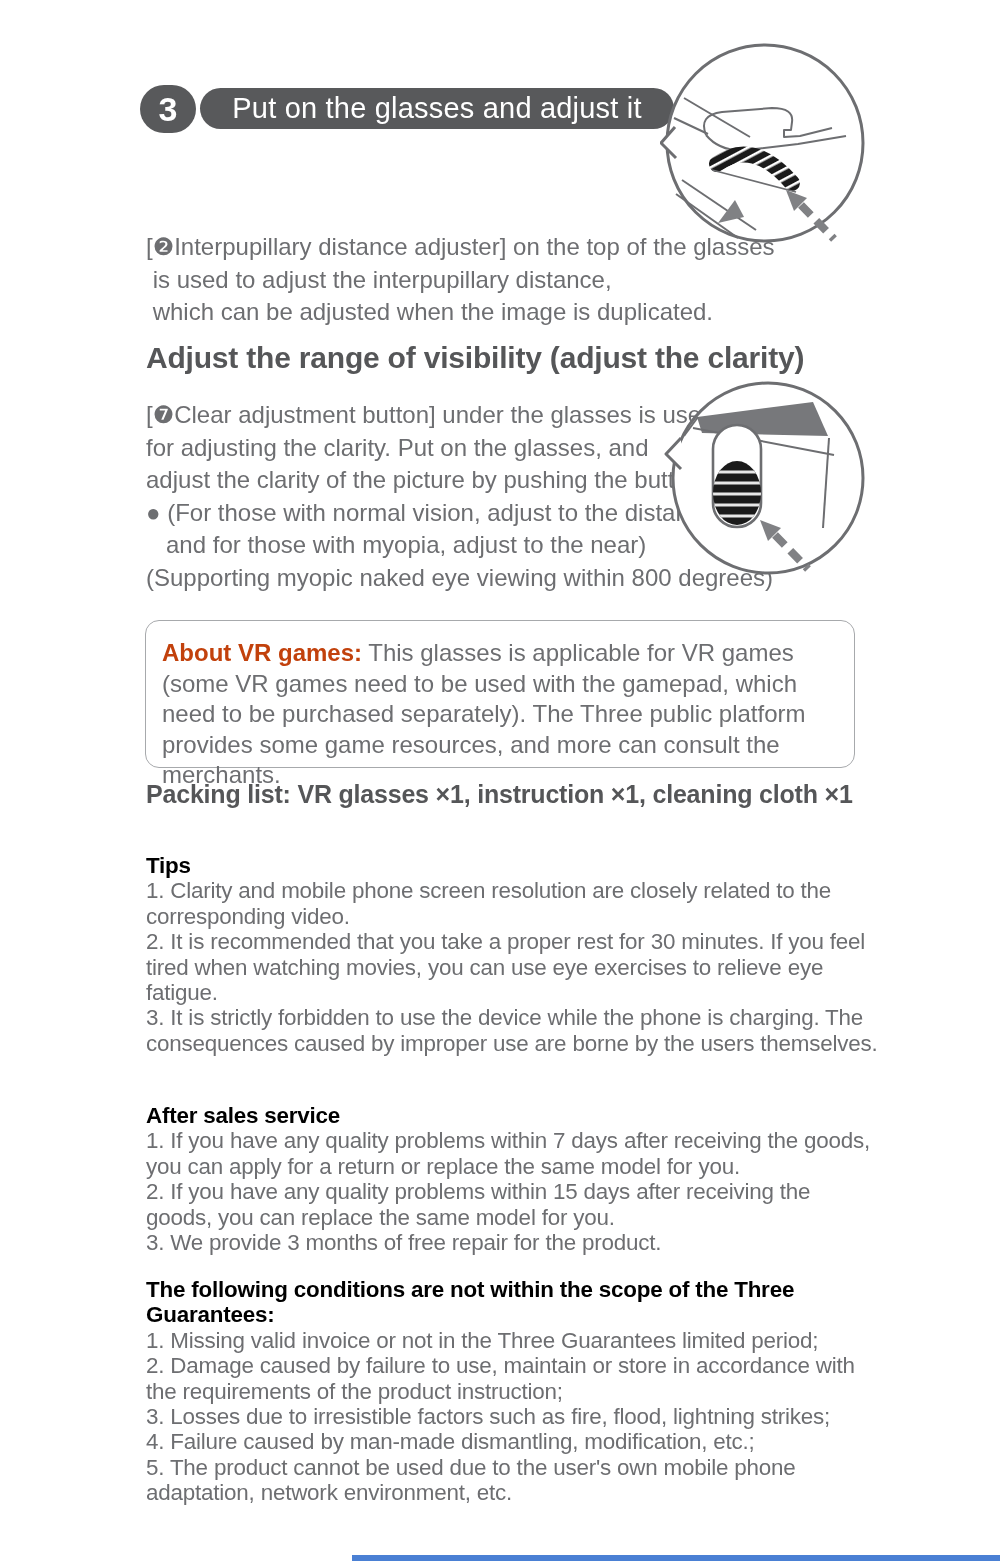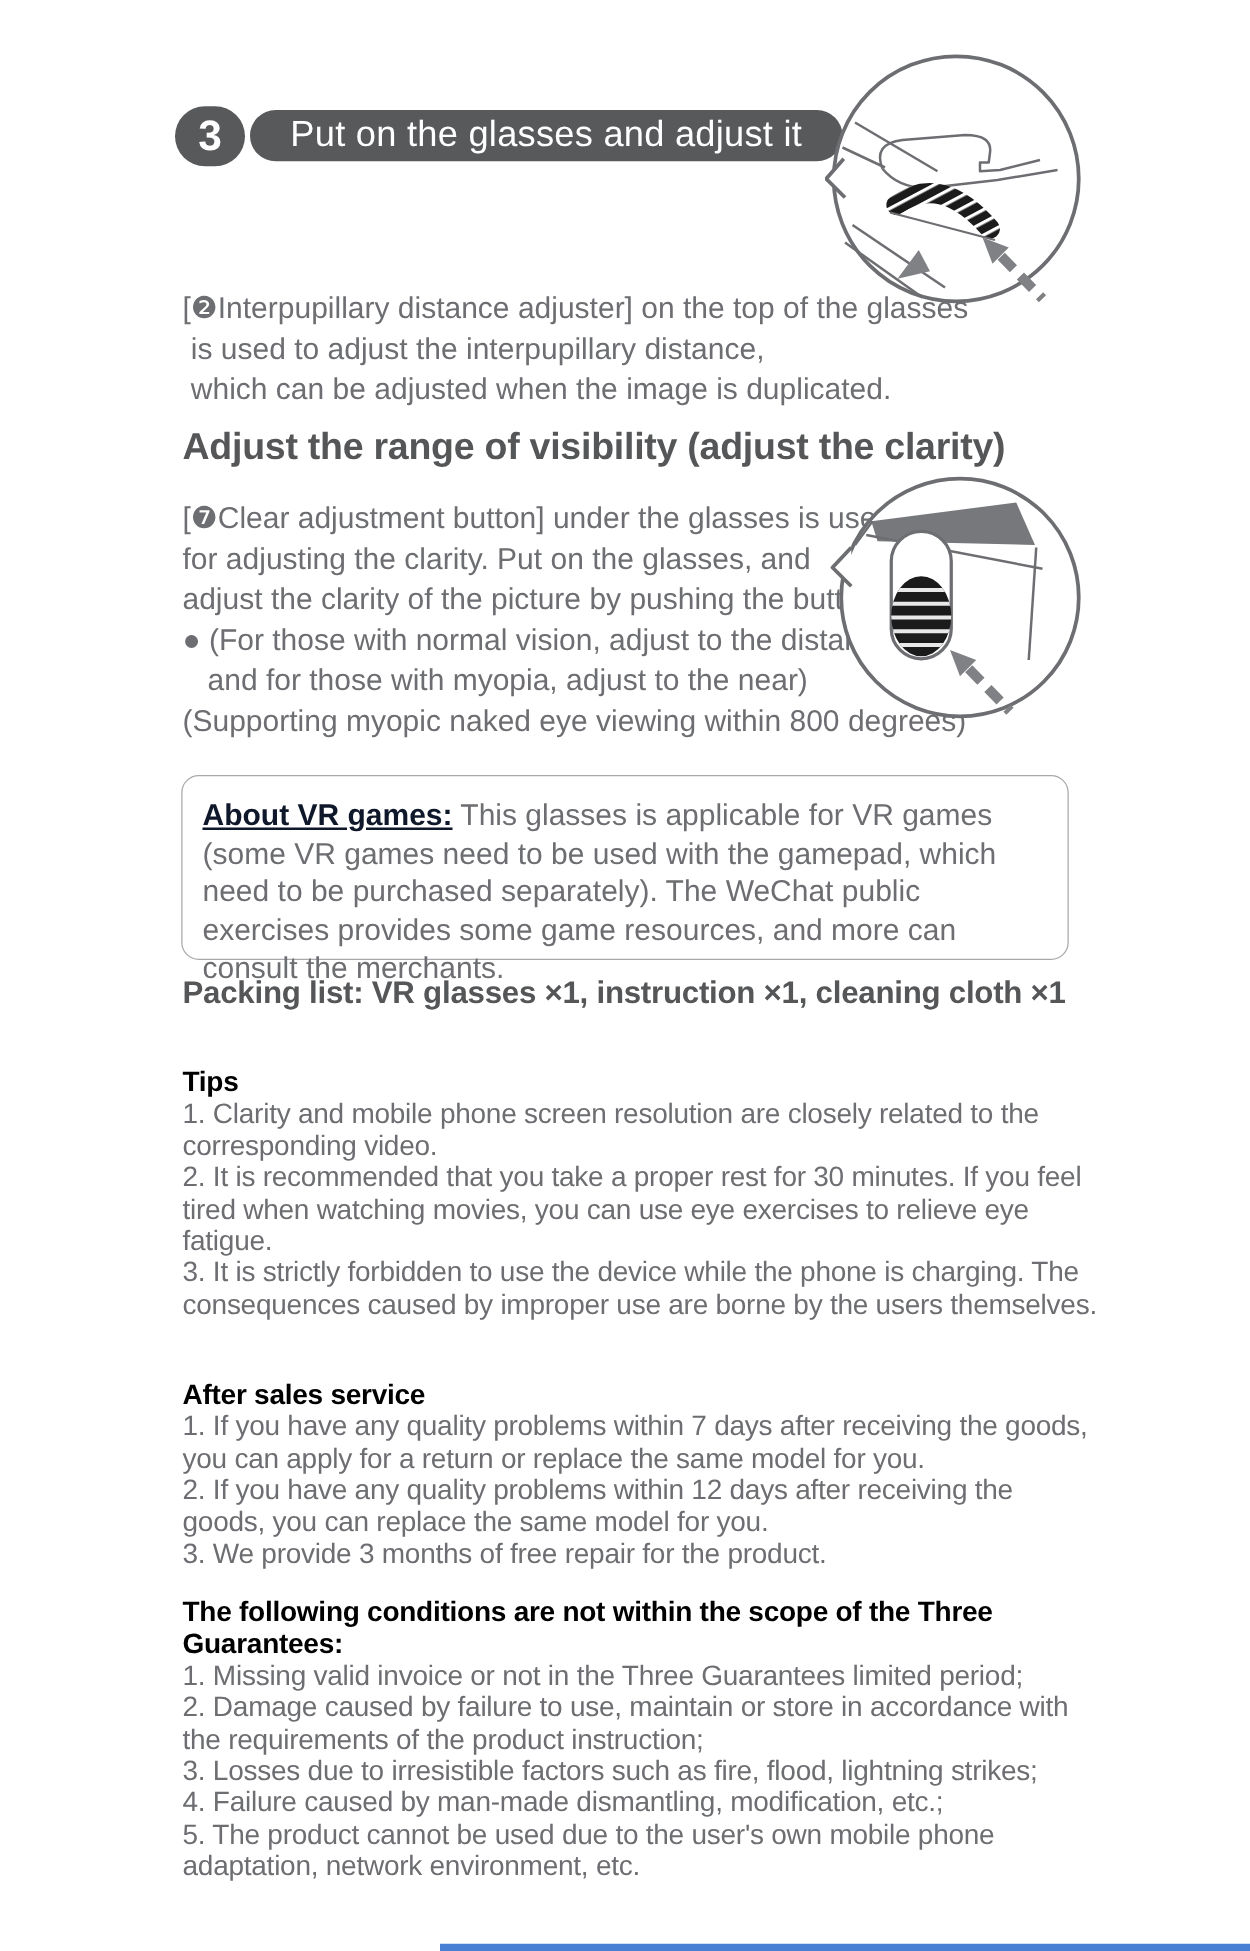--- a/index.html
+++ b/index.html
@@ -49,21 +49,21 @@
   #ipd-callout { left: 660px; top: 40px; }
   #clarity-callout { left: 664px; top: 376px; }
   
   .vr-box {
     position: absolute; left: 145px; top: 620px;
     width: 710px; height: 148px;
     border: 1.6px solid #a7a9ac; border-radius: 14px;
     padding: 17px 20px 0 16px;
     font-size: 24px; line-height: 30.5px; color: #6d6e71;
   }
-  .vr-box b { font-weight: 700; color: #0f172a; text-decoration: underline; }
+  .vr-box b { font-weight: 700; color: #c2410c; }
   
   .packing {
     position: absolute; left: 146px; top: 780px;
     font-size: 25px; font-weight: 700; color: #555658;
     letter-spacing: -0.2px;
   }
   
   .sec-sm { position: absolute; left: 146px; width: 736px;
     font-size: 22.4px; line-height: 25.4px; color: #6d6e71; letter-spacing: -0.2px; }
   .sec-sm .sm-head { font-weight: 700; color: #000000; }
@@ -153,36 +153,36 @@
       <line x1="45" y1="140" x2="101" y2="140" stroke="#e8e8e8" stroke-width="3.2"></line>
     </g>
 
     <polygon points="96,144 117,152 104,165" fill="#808184"></polygon>
     <line x1="111" y1="159" x2="144" y2="193" stroke="#808184" stroke-width="8" stroke-dasharray="14 8"></line>
 
     <path d="M 17 62 L 2 78 L 17 93" fill="#ffffff" stroke="#6d6e71" stroke-width="3" stroke-linejoin="round"></path>
   </svg>
 
   <div class="vr-box">
-    <b>About VR games:</b><span> This glasses is applicable for VR games (some VR games need to be used with the gamepad, which need to be purchased separately). The WeChat public exercises provides some game resources, and more can consult the merchants.</span>
+    <b>About VR games:</b><span> This glasses is applicable for VR games (some VR games need to be used with the gamepad, which need to be purchased separately). The Three public platform provides some game resources, and more can consult the merchants.</span>
   </div>
 
   <div class="packing">Packing list: VR glasses ×1, instruction ×1, cleaning cloth ×1</div>
 
   <div class="sec-sm" id="tips">
     <div class="sm-head">Tips</div>
     <div>1. Clarity and mobile phone screen resolution are closely related to the corresponding video.</div>
     <div>2. It is recommended that you take a proper rest for 30 minutes. If you feel tired when watching movies, you can use eye exercises to relieve eye fatigue.</div>
     <div>3. It is strictly forbidden to use the device while the phone is charging. The consequences caused by improper use are borne by the users themselves.</div>
   </div>
 
   <div class="sec-sm" id="after-sales">
     <div class="sm-head">After sales service</div>
     <div>1. If you have any quality problems within 7 days after receiving the goods, you can apply for a return or replace the same model for you.</div>
-    <div>2. If you have any quality problems within 12 days after receiving the goods, you can replace the same model for you.</div>
+    <div>2. If you have any quality problems within 15 days after receiving the goods, you can replace the same model for you.</div>
     <div>3. We provide 3 months of free repair for the product.</div>
   </div>
 
   <div class="sec-sm" id="guarantees">
     <div class="sm-head">The following conditions are not within the scope of the Three Guarantees:</div>
     <div>1. Missing valid invoice or not in the Three Guarantees limited period;</div>
     <div>2. Damage caused by failure to use, maintain or store in accordance with the requirements of the product instruction;</div>
     <div>3. Losses due to irresistible factors such as fire, flood, lightning strikes;</div>
     <div>4. Failure caused by man-made dismantling, modification, etc.;</div>
     <div>5. The product cannot be used due to the user's own mobile phone adaptation, network environment, etc.</div>

